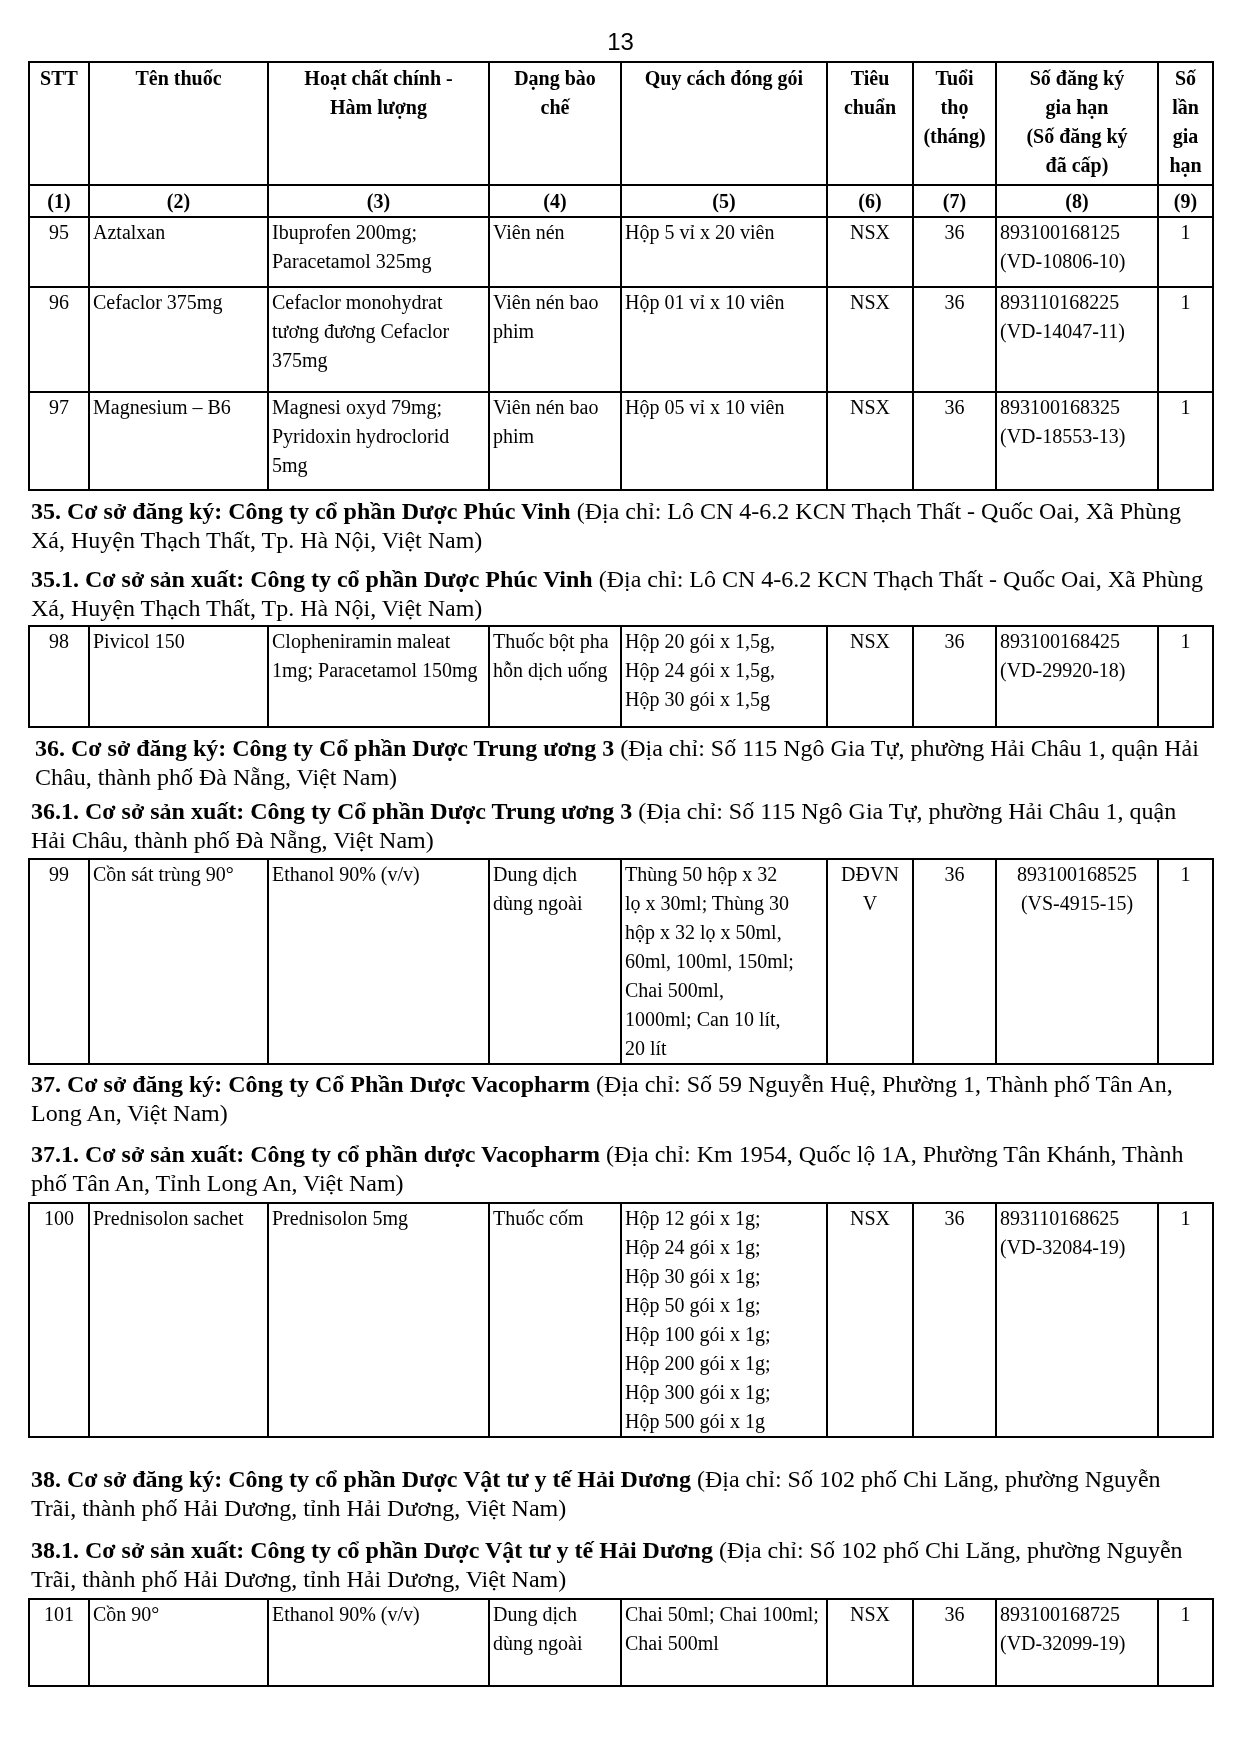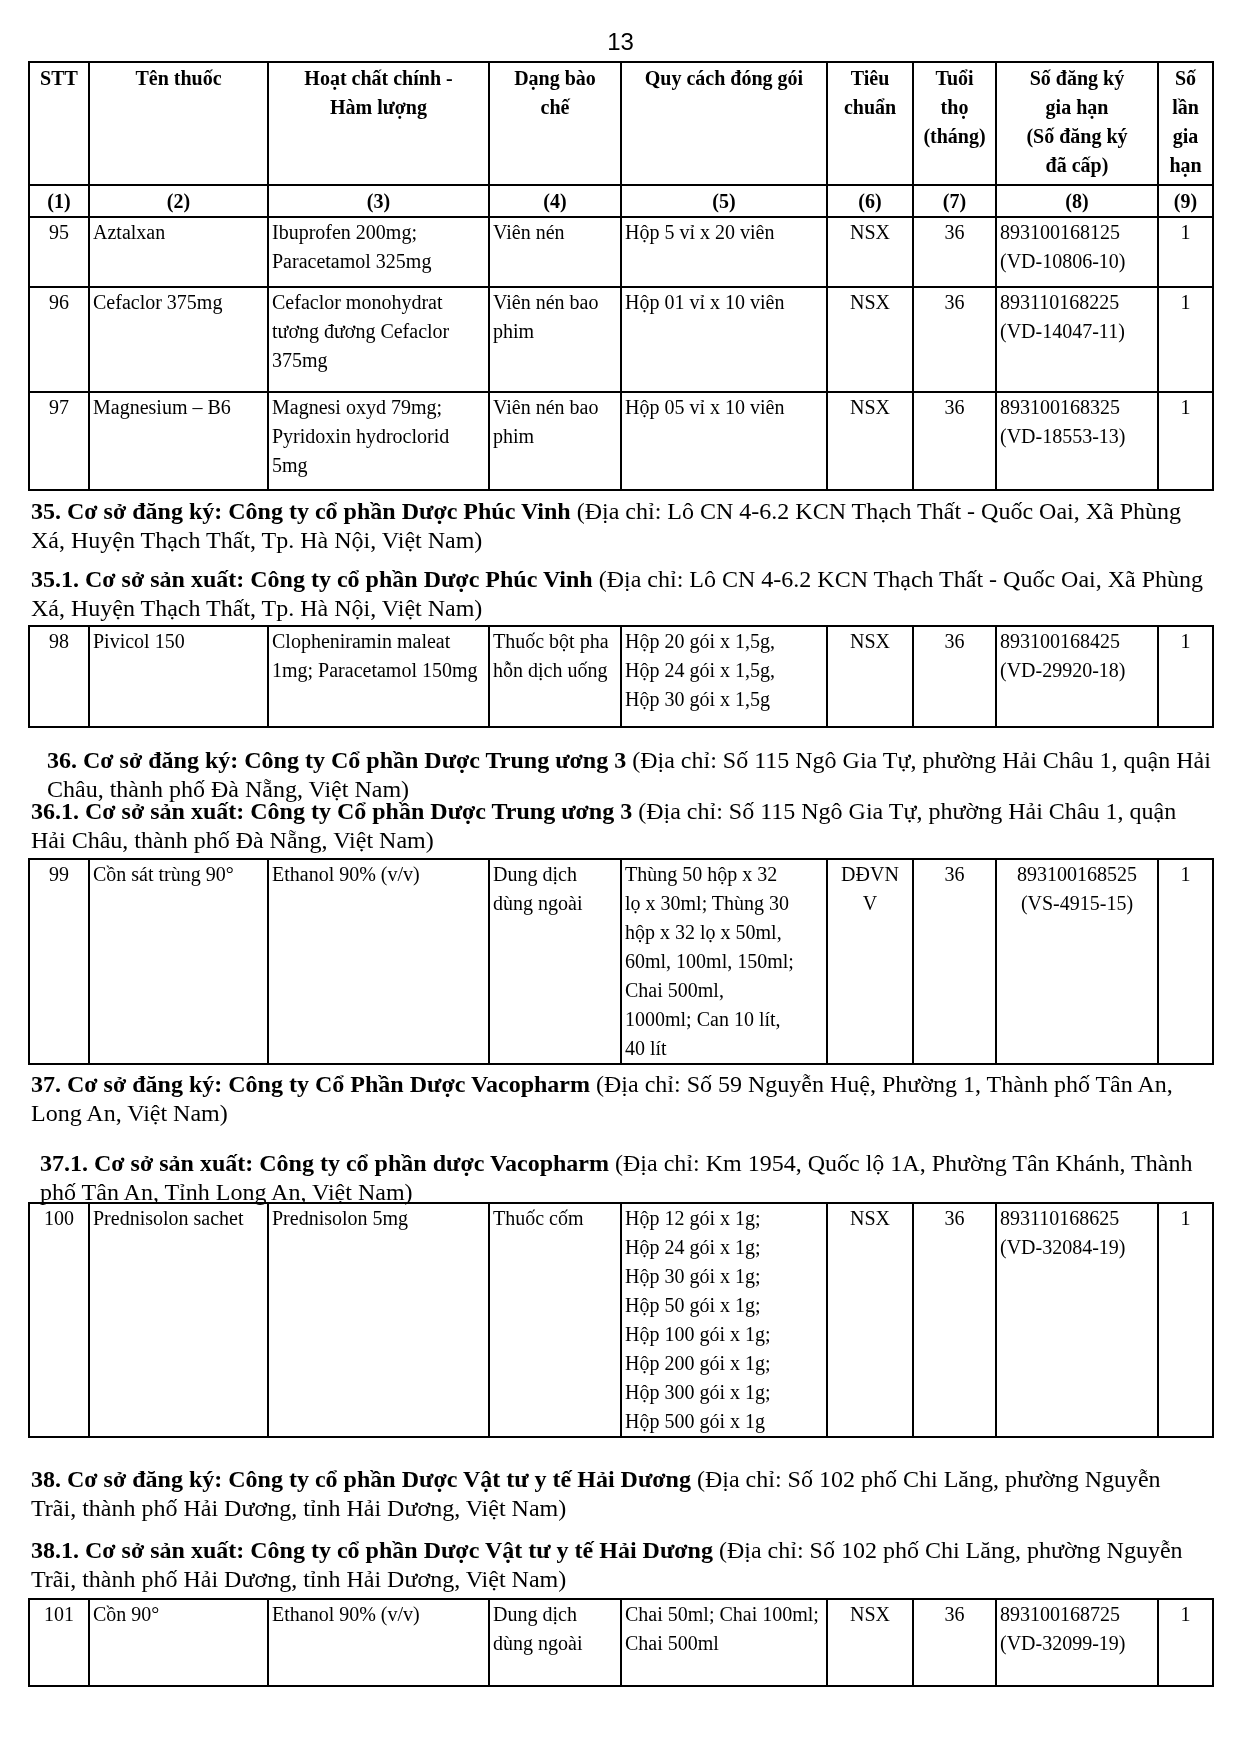--- a/index.html
+++ b/index.html
@@ -134,21 +134,21 @@
       <td class="l"><span>Hộp 20 gói x 1,5g,</span><br><span>Hộp 24 gói x 1,5g,</span><br><span>Hộp 30 gói x 1,5g</span></td>
       <td class="c">NSX</td>
       <td class="c">36</td>
       <td class="l"><span>893100168425</span><br><span>(VD-29920-18)</span></td>
       <td class="c">1</td>
     </tr>
   </tbody>
     </table>
 </div>
 
-<p class="sec" style="top:730px; margin:16px;"><b>36. Cơ sở đăng ký: Công ty Cổ phần Dược Trung ương 3</b><span> (Địa chỉ: Số 115 Ngô Gia Tự, phường Hải Châu 1, quận Hải Châu, thành phố Đà Nẵng, Việt Nam)</span></p>
+<p class="sec" style="top:730px; margin:4px;"><b>36. Cơ sở đăng ký: Công ty Cổ phần Dược Trung ương 3</b><span> (Địa chỉ: Số 115 Ngô Gia Tự, phường Hải Châu 1, quận Hải Châu, thành phố Đà Nẵng, Việt Nam)</span></p>
 <p class="sec" style="top:797px; margin:0;"><b>36.1. Cơ sở sản xuất: Công ty Cổ phần Dược Trung ương 3</b><span> (Địa chỉ: Số 115 Ngô Gia Tự, phường Hải Châu 1, quận Hải Châu, thành phố Đà Nẵng, Việt Nam)</span></p>
 
 <div class="block" style="top:858px;">
   <table class="grid">
     <colgroup>
       <col style="width:60px">
         <col style="width:179px">
         <col style="width:221px">
         <col style="width:132px">
         <col style="width:206px">
@@ -156,32 +156,32 @@
         <col style="width:83px">
         <col style="width:162px">
         <col style="width:55px">
     </colgroup>
     <tbody>
         <tr style="height:205px">
       <td class="c">99</td>
       <td class="l">Cồn sát trùng 90°</td>
       <td class="l">Ethanol 90% (v/v)</td>
       <td class="l">Dung dịch dùng ngoài</td>
-      <td class="l"><span>Thùng 50 hộp x 32</span><br><span>lọ x 30ml; Thùng 30</span><br><span>hộp x 32 lọ x 50ml,</span><br><span>60ml, 100ml, 150ml;</span><br><span>Chai 500ml,</span><br><span>1000ml; Can 10 lít,</span><br><span>40 lít</span></td>
+      <td class="l"><span>Thùng 50 hộp x 32</span><br><span>lọ x 30ml; Thùng 30</span><br><span>hộp x 32 lọ x 50ml,</span><br><span>60ml, 100ml, 150ml;</span><br><span>Chai 500ml,</span><br><span>1000ml; Can 10 lít,</span><br><span>20 lít</span></td>
       <td class="c"><span>DĐVN</span><br><span>V</span></td>
       <td class="c">36</td>
       <td class="c"><span>893100168525</span><br><span>(VS-4915-15)</span></td>
       <td class="c">1</td>
     </tr>
   </tbody>
     </table>
 </div>
 
 <p class="sec" style="top:1070px; margin:0;"><b>37. Cơ sở đăng ký: Công ty Cổ Phần Dược Vacopharm</b><span> (Địa chỉ: Số 59 Nguyễn Huệ, Phường 1, Thành phố Tân An, Long An, Việt Nam)</span></p>
-<p class="sec" style="top:1140px; margin:9px;"><b>37.1. Cơ sở sản xuất: Công ty cổ phần dược Vacopharm</b><span> (Địa chỉ: Km 1954, Quốc lộ 1A, Phường Tân Khánh, Thành phố Tân An, Tỉnh Long An, Việt Nam)</span></p>
+<p class="sec" style="top:1140px; margin:0;"><b>37.1. Cơ sở sản xuất: Công ty cổ phần dược Vacopharm</b><span> (Địa chỉ: Km 1954, Quốc lộ 1A, Phường Tân Khánh, Thành phố Tân An, Tỉnh Long An, Việt Nam)</span></p>
 
 <div class="block" style="top:1202px;">
   <table class="grid">
     <colgroup>
       <col style="width:60px">
         <col style="width:179px">
         <col style="width:221px">
         <col style="width:132px">
         <col style="width:206px">
         <col style="width:86px">

